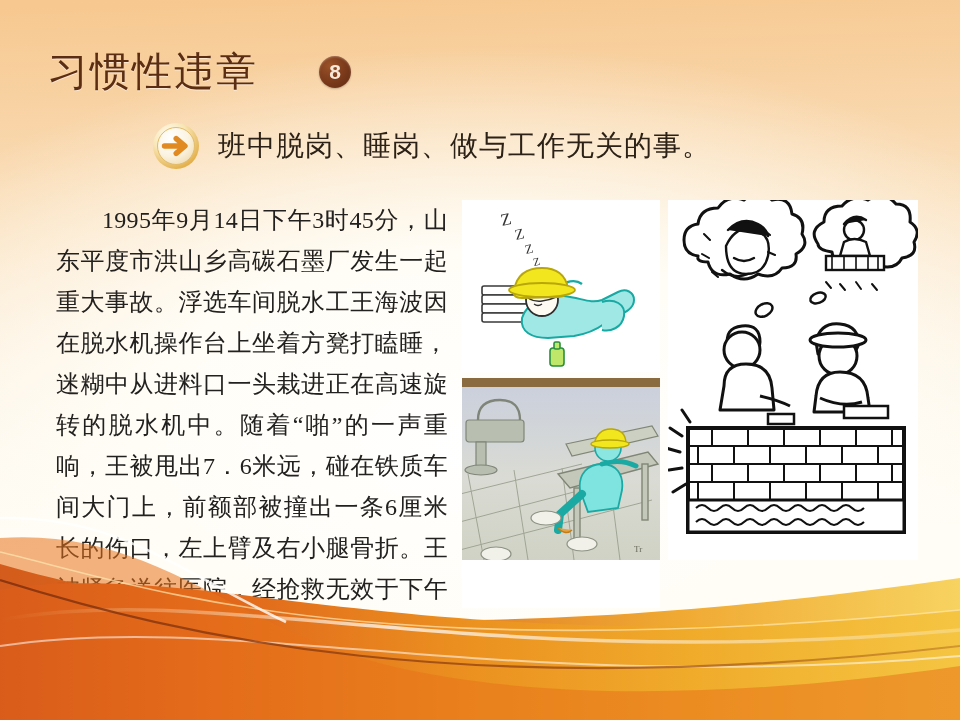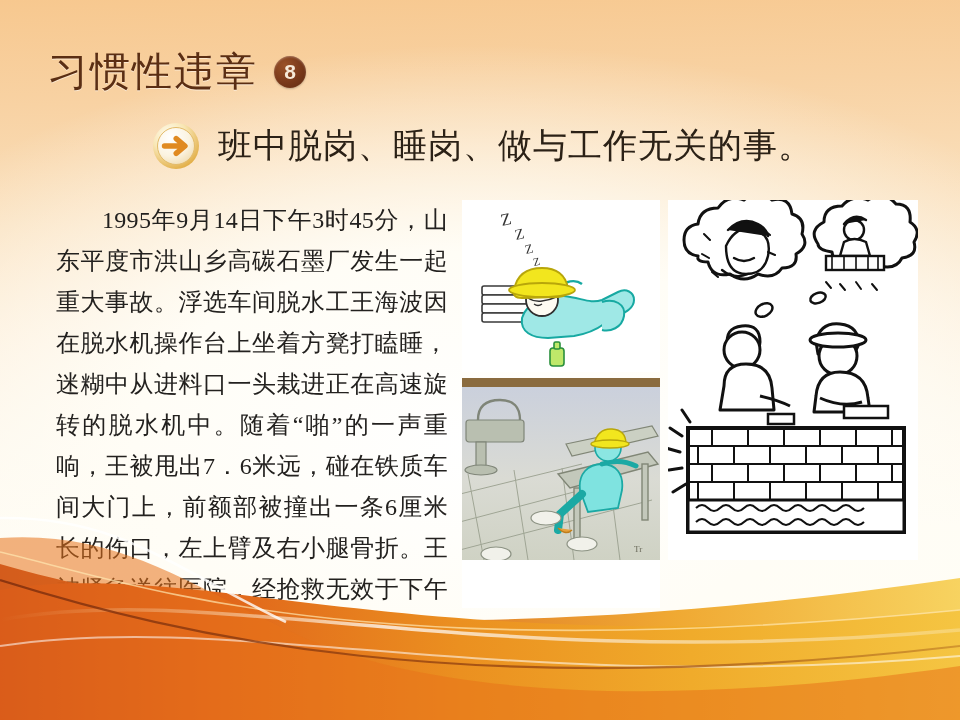--- a/index.html
+++ b/index.html
@@ -12,42 +12,42 @@
     background:
       radial-gradient(ellipse 120% 90% at 50% 62%, #ffffff 0%, #fffdf6 30%, rgba(255,252,240,0) 62%),
       linear-gradient(178deg,#f7c88f 0%,#f8d2a3 14%,#fae0bd 30%,#fcecd6 46%,#fdf6e9 60%,#fffdf4 74%,#fffef9 100%);
   }
 
   
   .swoosh-wrap{position:absolute;left:0;bottom:0;width:960px;height:260px;}
   .swoosh-wrap svg{display:block;width:960px;height:260px;}
 
   
-  .title-row{position:absolute;left:48px;top:44px;display:flex;align-items:center;}
+  .title-row{position:absolute;left:48px;top:44px;display:flex;align-items:center;gap:45px;}
   .title-text{
     font-size:40px;letter-spacing:2px;color:#5b2e13;font-weight:400;
     font-family:"Liberation Serif","DejaVu Serif",serif;
     text-shadow:0 1px 0 rgba(255,255,255,.5);
   }
   .badge{
     width:32px;height:32px;border-radius:50%;
     background:radial-gradient(circle at 34% 30%,#9a5228 0%,#7b3a1b 52%,#5e2a11 100%);
     margin-left:16px;display:flex;align-items:center;justify-content:center;
     box-shadow:inset 0 1px 2px rgba(255,255,255,.28),0 1px 2px rgba(0,0,0,.22);
   }
   .badge span{
     color:#f6e9d8;font-size:21px;line-height:1;font-weight:700;
     font-family:"Liberation Sans","DejaVu Sans",sans-serif;
     padding-bottom:1px;
   }
 
   .subtitle-row{position:absolute;left:152px;top:122px;display:flex;align-items:center;}
   .arrow-btn{width:48px;height:48px;flex:0 0 48px;}
   .subtitle-text{
-    margin-left:18px;font-size:34px;color:#2b2116;letter-spacing:1px;
+    margin-left:18px;font-size:28px;color:#2b2116;letter-spacing:1px;
     font-family:"Liberation Serif","DejaVu Serif",serif;
   }
 
   
   .story{
     position:absolute;left:56px;top:200px;width:392px;
     font-size:24px;line-height:41px;color:#23211f;text-align:justify;
     font-family:"Liberation Serif","DejaVu Serif",serif;
     letter-spacing:.3px;
   }

